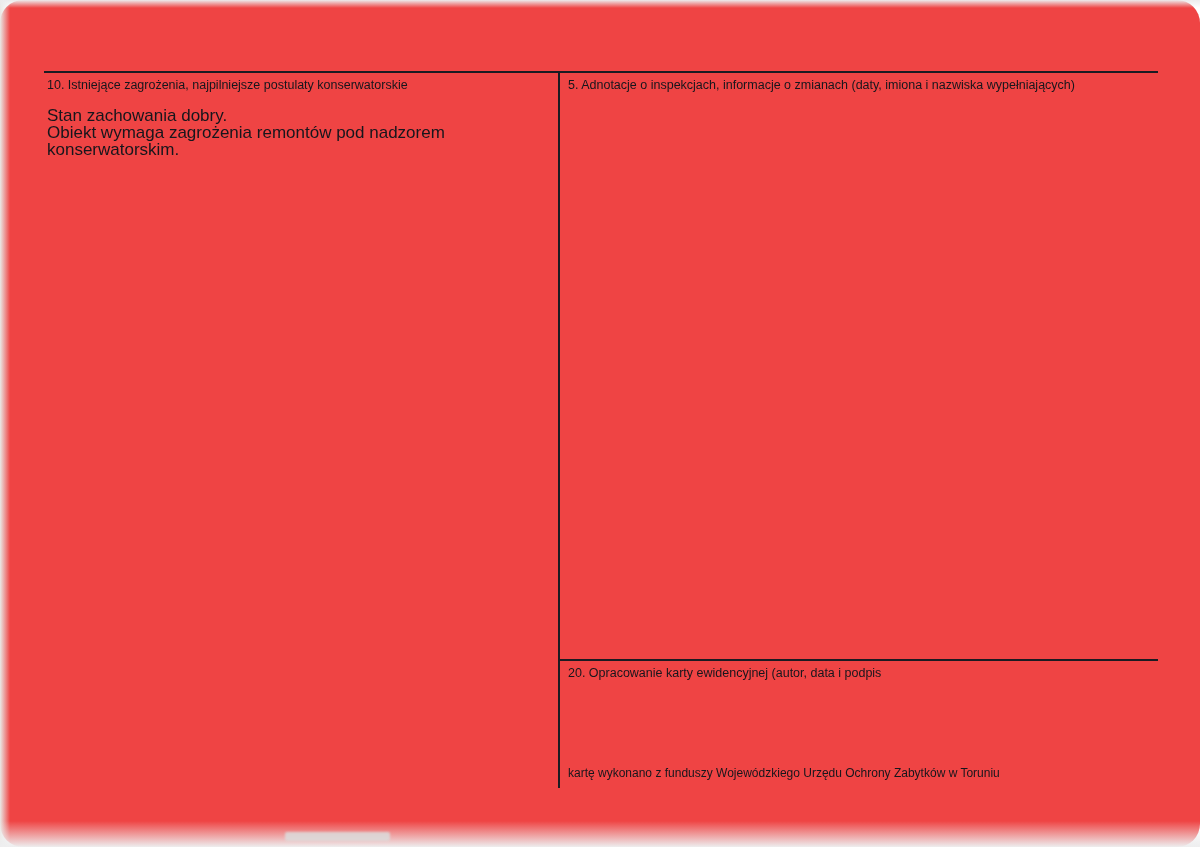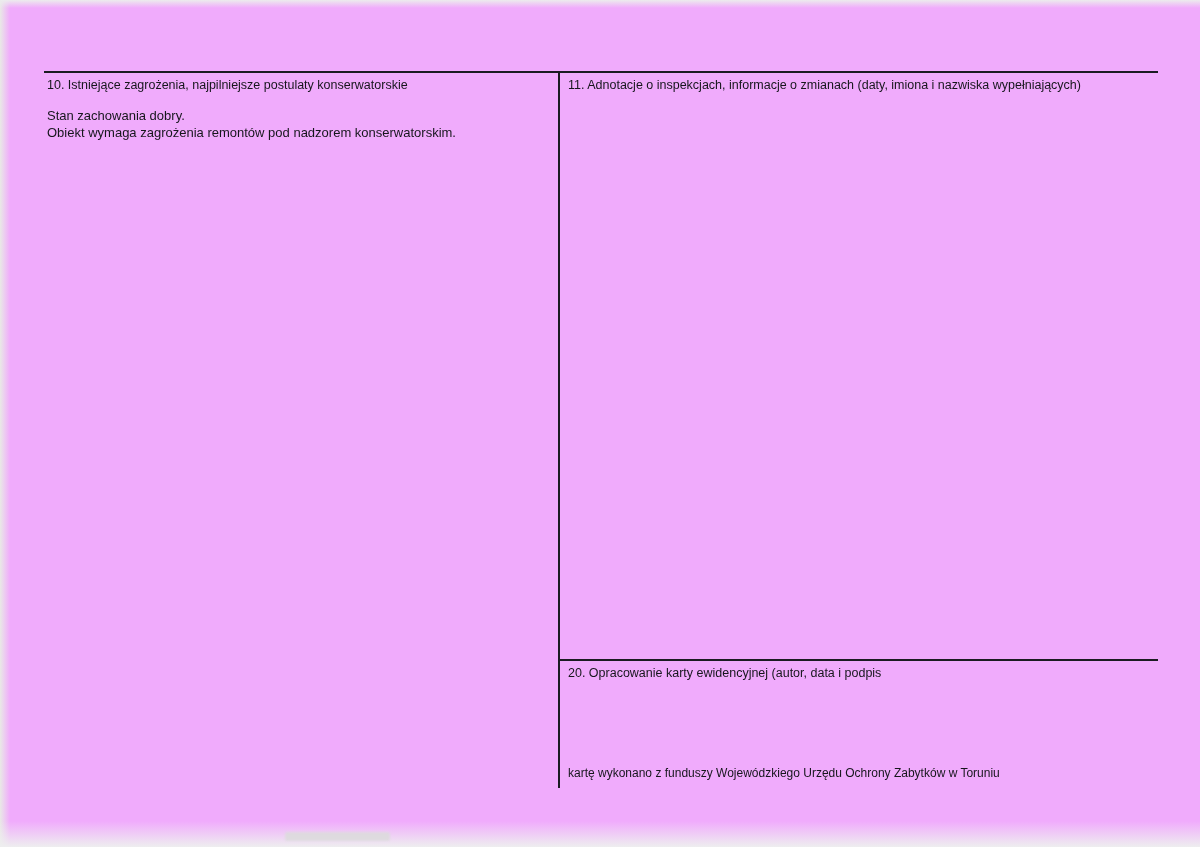--- a/index.html
+++ b/index.html
@@ -13,21 +13,22 @@
     position: relative;
     font-family: "Liberation Sans", sans-serif;
     color: #16161c;
     overflow: hidden;
   }
 
   
   .page {
     position: absolute;
     inset: 0;
-    background: #f0abfc;
+    background: #ef4444;
+    border-radius: 23px;
   }
 
   
   .scan-edge-left {
     position: absolute;
     top: 0; left: 0; width: 10px; height: 100%;
     background: linear-gradient(to right, #e9e9e6, rgba(253,253,251,0));
     pointer-events: none;
   }
   .scan-edge-top {
@@ -86,21 +87,21 @@
     position: absolute;
   }
 
   .field-label {
     font-size: 12.5px;
     line-height: 16px;
     white-space: nowrap;
   }
 
   .field-body {
-    font-size: 13px;
+    font-size: 17px;
     line-height: 17px;
   }
 
   .left-col {
     left: 3px;
     top: 6px;
     width: 500px;
   }
 
   .left-text {
@@ -152,21 +153,21 @@
 
     <div class="cell left-col">
       <div class="field-label">10. Istniejące zagrożenia, najpilniejsze postulaty konserwatorskie</div>
     </div>
     <div class="cell left-text">
       <div class="field-body">Stan zachowania dobry.</div>
       <div class="field-body">Obiekt wymaga zagrożenia remontów pod nadzorem konserwatorskim.</div>
     </div>
 
     <div class="cell right-col">
-      <div class="field-label">11. Adnotacje o inspekcjach, informacje o zmianach (daty, imiona i nazwiska wypełniających)</div>
+      <div class="field-label">5. Adnotacje o inspekcjach, informacje o zmianach (daty, imiona i nazwiska wypełniających)</div>
     </div>
 
     <div class="cell right-mid">
       <div class="field-label">20. Opracowanie karty ewidencyjnej (autor, data i podpis</div>
     </div>
 
     <div class="cell right-footnote">kartę wykonano z funduszy Wojewódzkiego Urzędu Ochrony Zabytków w Toruniu</div>
 
   </div>
 </div>

